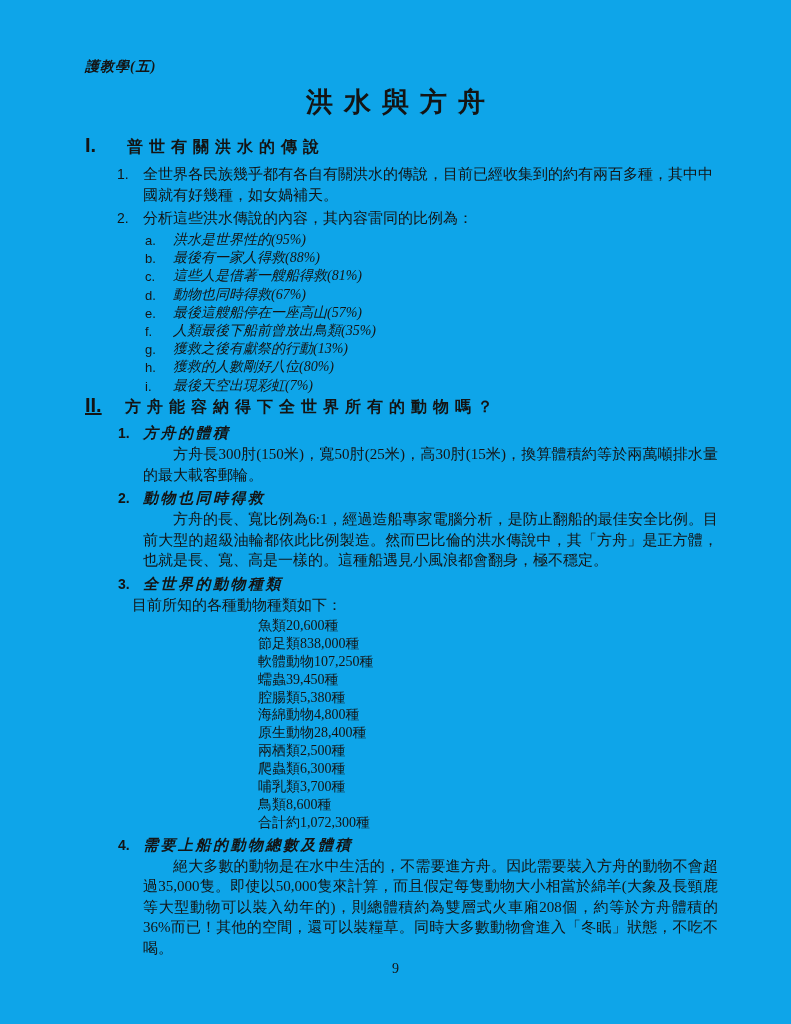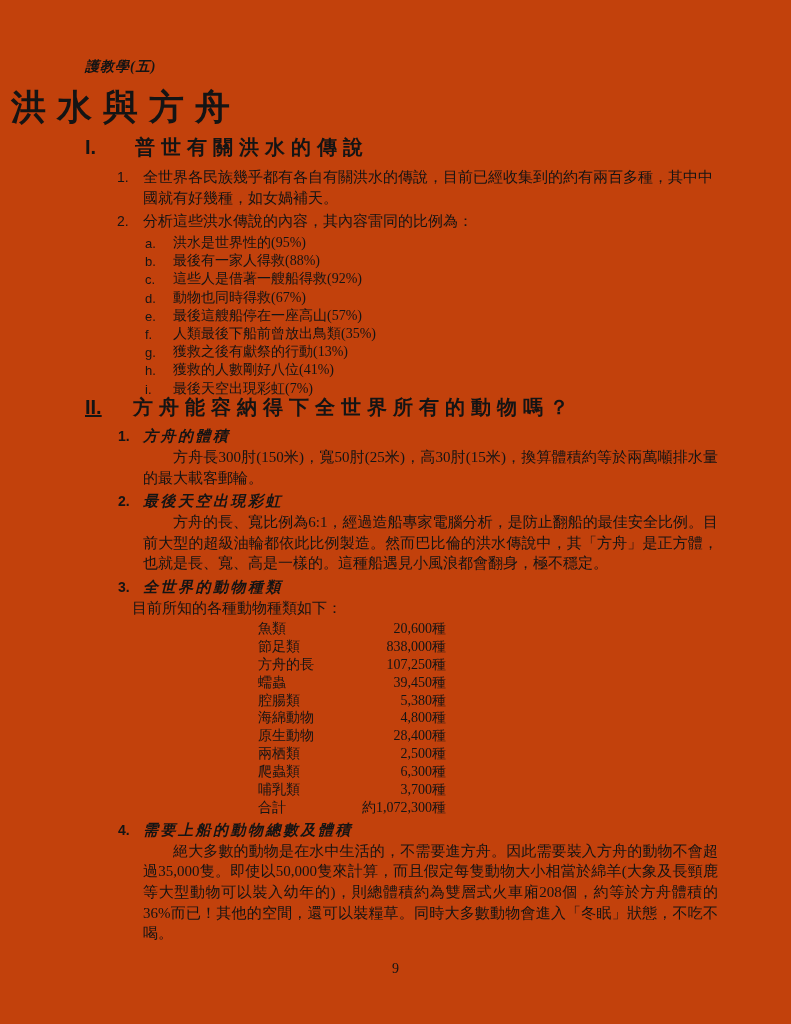--- a/index.html
+++ b/index.html
@@ -1,80 +1,80 @@
 <!DOCTYPE html>
 <html><head>
 <meta charset="utf-8">
 <style>
   * { margin:0; padding:0; box-sizing:border-box; }
   html,body { background:#e8e8e8; }
   .page {
     position:relative;
     width:791px; height:1024px;
     margin:0 auto;
-    background:#c2410c;
+    background:#0ea5e9;
     color:#141414;
     font-family:"Liberation Serif", serif;
     overflow:hidden;
   }
   .header-label{
     position:absolute; left:85px; top:58px;
     font-size:14px; font-weight:bold; font-style:italic;
     letter-spacing:1px;
   }
   .doc-title{
     position:absolute; top:84px; left:0; width:791px;
-    text-align:left;
-    font-size:35px; font-weight:bold;
+    text-align:center;
+    font-size:27px; font-weight:bold;
     letter-spacing:11px; text-indent:11px;
   }
   .sec{ position:absolute; left:85px; width:632px; }
   #sec1{ top:134px; }
   #sec2{ top:394px; }
   .sec-head{ display:flex; align-items:baseline; margin-bottom:6px; }
   .sec-roman{
     font-family:"Liberation Sans", sans-serif;
     font-weight:bold; font-size:20px; width:42px; flex:0 0 auto;
   }
   #sec2 .sec-roman{ width:40px;text-decoration:underline; }
   .sec-title{
-    font-size:20px; font-weight:bold; letter-spacing:6px;margin-left:8px;
+    font-size:16px; font-weight:bold; letter-spacing:6px;
   }
   .num-item{ display:flex; margin-left:32px; margin-bottom:2px; }
   .num-marker{
     font-family:"Liberation Sans", sans-serif;
     font-size:14px; width:26px; flex:0 0 auto; padding-top:2px;
   }
   .num-text{ font-size:15px; line-height:21px; width:572px; }
   .legend{ margin-left:60px; margin-top:2px; }
   .legend-item{ display:flex; }
   .legend-letter{
     font-family:"Liberation Sans", sans-serif;
     font-size:13px; width:28px; flex:0 0 auto; padding-top:2px;
   }
-  .legend-text{ font-size:14px; line-height:18.2px; }
+  .legend-text{ font-size:14px; line-height:18.2px;font-style:italic; }
   .subsec{ margin-left:33px; margin-bottom:4px; }
   .subsec-head{ display:flex; align-items:baseline; margin-bottom:1px; }
   .subsec-num{
     font-family:"Liberation Sans", sans-serif;
     font-size:14px; font-weight:bold; width:25px; flex:0 0 auto;
   }
   .subsec-title{
     font-size:15px; font-weight:bold; letter-spacing:2.5px; font-style:italic;
   }
   .subsec-body{
     margin-left:25px; width:575px;
     font-size:15px; line-height:20.6px;
     text-indent:2em; text-align:justify;
   }
   .table-intro{
     margin-left:14px; font-size:15px; line-height:20px; margin-bottom:2px;
   }
   .animal-table{ margin-left:140px; width:188px; }
-  .t-row{ display:flex; justify-content:space-between; height:17.9px; }
+  .t-row{ display:flex; justify-content:flex-start; height:17.9px; }
   .t-label{ font-size:14px; }
   .t-value{ font-size:14px; text-align:right; }
   .page-number{
     position:absolute; top:961px; left:0; width:791px;
     text-align:center; font-size:14px;
   }
 </style>
 </head>
 <body>
 
@@ -103,41 +103,41 @@
       <div class="legend-item">
         <span class="legend-letter">a.</span>
         <span class="legend-text">洪水是世界性的(95%)</span>
       </div>
       <div class="legend-item">
         <span class="legend-letter">b.</span>
         <span class="legend-text">最後有一家人得救(88%)</span>
       </div>
       <div class="legend-item">
         <span class="legend-letter">c.</span>
-        <span class="legend-text">這些人是借著一艘船得救(92%)</span>
+        <span class="legend-text">這些人是借著一艘船得救(81%)</span>
       </div>
       <div class="legend-item">
         <span class="legend-letter">d.</span>
         <span class="legend-text">動物也同時得救(67%)</span>
       </div>
       <div class="legend-item">
         <span class="legend-letter">e.</span>
         <span class="legend-text">最後這艘船停在一座高山(57%)</span>
       </div>
       <div class="legend-item">
         <span class="legend-letter">f.</span>
         <span class="legend-text">人類最後下船前曾放出鳥類(35%)</span>
       </div>
       <div class="legend-item">
         <span class="legend-letter">g.</span>
         <span class="legend-text">獲救之後有獻祭的行動(13%)</span>
       </div>
       <div class="legend-item">
         <span class="legend-letter">h.</span>
-        <span class="legend-text">獲救的人數剛好八位(41%)</span>
+        <span class="legend-text">獲救的人數剛好八位(80%)</span>
       </div>
       <div class="legend-item">
         <span class="legend-letter">i.</span>
         <span class="legend-text">最後天空出現彩虹(7%)</span>
       </div>
     </div>
   </div>
 
   <div class="sec" id="sec2">
     <div class="sec-head">
@@ -149,21 +149,21 @@
       <div class="subsec-head">
         <span class="subsec-num">1.</span>
         <span class="subsec-title">方舟的體積</span>
       </div>
       <div class="subsec-body">方舟長300肘(150米)，寬50肘(25米)，高30肘(15米)，換算體積約等於兩萬噸排水量的最大載客郵輪。</div>
     </div>
 
     <div class="subsec">
       <div class="subsec-head">
         <span class="subsec-num">2.</span>
-        <span class="subsec-title">最後天空出現彩虹</span>
+        <span class="subsec-title">動物也同時得救</span>
       </div>
       <div class="subsec-body">方舟的長、寬比例為6:1，經過造船專家電腦分析，是防止翻船的最佳安全比例。目前大型的超級油輪都依此比例製造。然而巴比倫的洪水傳說中，其「方舟」是正方體，也就是長、寬、高是一樣的。這種船遇見小風浪都會翻身，極不穩定。</div>
     </div>
 
     <div class="subsec">
       <div class="subsec-head">
         <span class="subsec-num">3.</span>
         <span class="subsec-title">全世界的動物種類</span>
       </div>
       <div class="table-intro">目前所知的各種動物種類如下：</div>
@@ -171,21 +171,21 @@
       <div class="animal-table">
         <div class="t-row">
           <span class="t-label">魚類</span>
           <span class="t-value">20,600種</span>
         </div>
         <div class="t-row">
           <span class="t-label">節足類</span>
           <span class="t-value">838,000種</span>
         </div>
         <div class="t-row">
-          <span class="t-label">方舟的長</span>
+          <span class="t-label">軟體動物</span>
           <span class="t-value">107,250種</span>
         </div>
         <div class="t-row">
           <span class="t-label">蠕蟲</span>
           <span class="t-value">39,450種</span>
         </div>
         <div class="t-row">
           <span class="t-label">腔腸類</span>
           <span class="t-value">5,380種</span>
         </div>
@@ -203,20 +203,24 @@
         </div>
         <div class="t-row">
           <span class="t-label">爬蟲類</span>
           <span class="t-value">6,300種</span>
         </div>
         <div class="t-row">
           <span class="t-label">哺乳類</span>
           <span class="t-value">3,700種</span>
         </div>
         <div class="t-row">
+          <span class="t-label">鳥類</span>
+          <span class="t-value">8,600種</span>
+        </div>
+        <div class="t-row">
           <span class="t-label">合計</span>
           <span class="t-value">約1,072,300種</span>
         </div>
       </div>
     </div>
 
     <div class="subsec">
       <div class="subsec-head">
         <span class="subsec-num">4.</span>
         <span class="subsec-title">需要上船的動物總數及體積</span>

